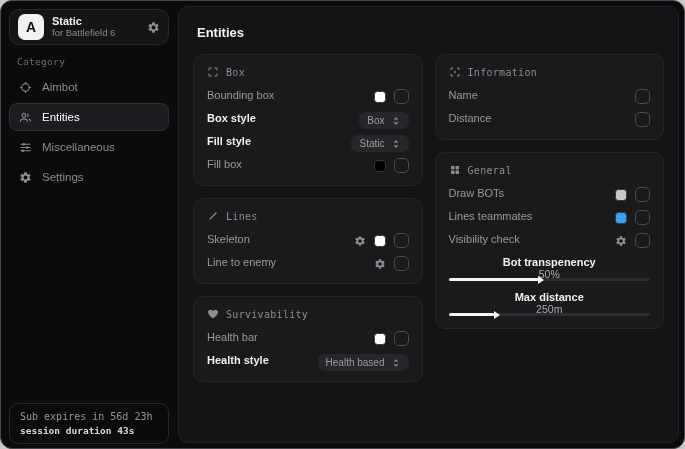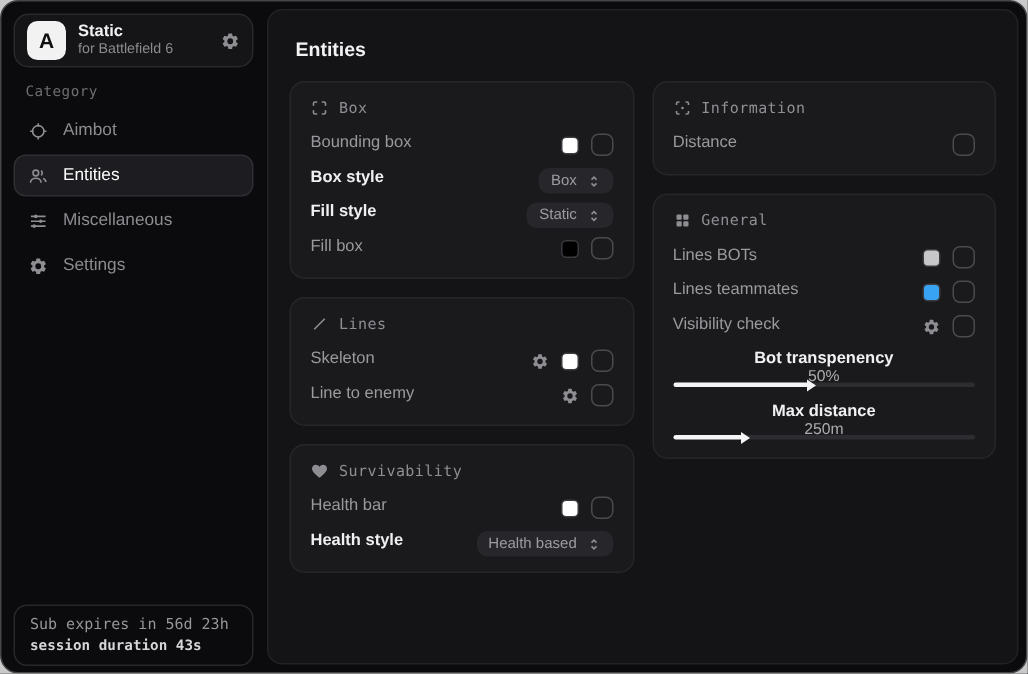--- a/index.html
+++ b/index.html
@@ -247,41 +247,47 @@
           <div class="card-head">
             <span class="icon">
               <svg width="12" height="12" viewBox="0 0 24 24" fill="none" stroke="currentColor" stroke-width="2.2">
                   <path d="M4 8V6a2 2 0 012-2h2M16 4h2a2 2 0 012 2v2M20 16v2a2 2 0 01-2 2h-2M8 20H6a2 2 0 01-2-2v-2"></path>
                   <circle cx="12" cy="12" r="1.8" fill="currentColor" stroke="none"></circle>
                 </svg>
             </span>
             <span>Information</span>
           </div>
           <div class="row">
+            <span class="lbl">Name</span>
+            <span class="ctrls">
+              <span class="checkbox"></span>
+            </span>
+          </div>
+          <div class="row">
             <span class="lbl">Distance</span>
             <span class="ctrls">
               <span class="checkbox"></span>
             </span>
           </div>
         </section>
 
         <section class="card">
           <div class="card-head">
             <span class="icon">
               <svg width="12" height="12" viewBox="0 0 24 24" fill="currentColor">
                   <rect x="4" y="4" width="7" height="7" rx="1.5"></rect>
                   <rect x="13" y="4" width="7" height="7" rx="1.5"></rect>
                   <rect x="4" y="13" width="7" height="7" rx="1.5"></rect>
                   <rect x="13" y="13" width="7" height="7" rx="1.5"></rect>
                 </svg>
             </span>
             <span>General</span>
           </div>
           <div class="row">
-            <span class="lbl">Lines BOTs</span>
+            <span class="lbl">Draw BOTs</span>
             <span class="ctrls">
               <span class="swatch" style="background:#c7c7c9"></span>
               <span class="checkbox"></span>
             </span>
           </div>
           <div class="row">
             <span class="lbl">Lines teammates</span>
             <span class="ctrls">
               <span class="swatch" style="background:#38a3f2"></span>
               <span class="checkbox"></span>

